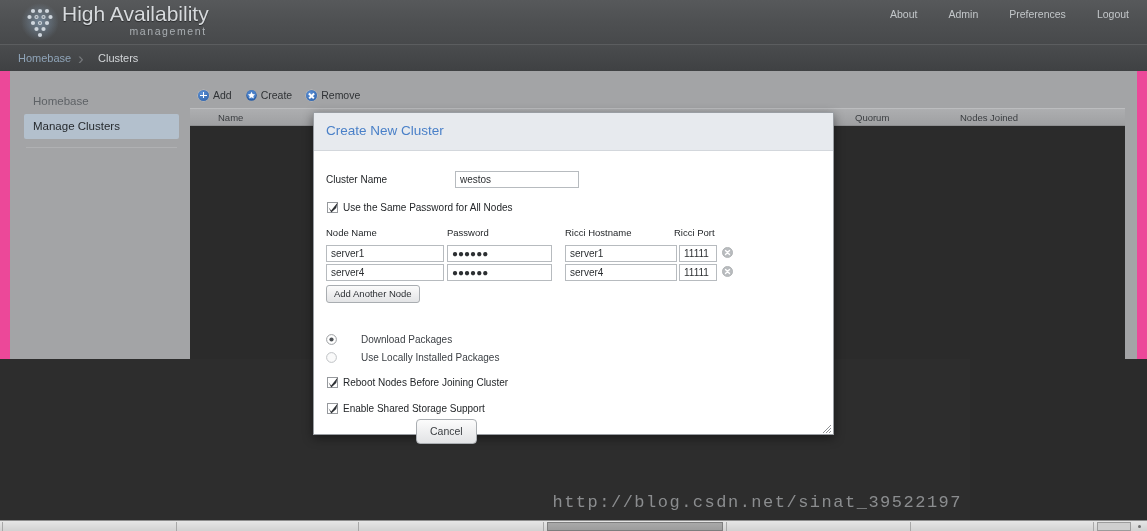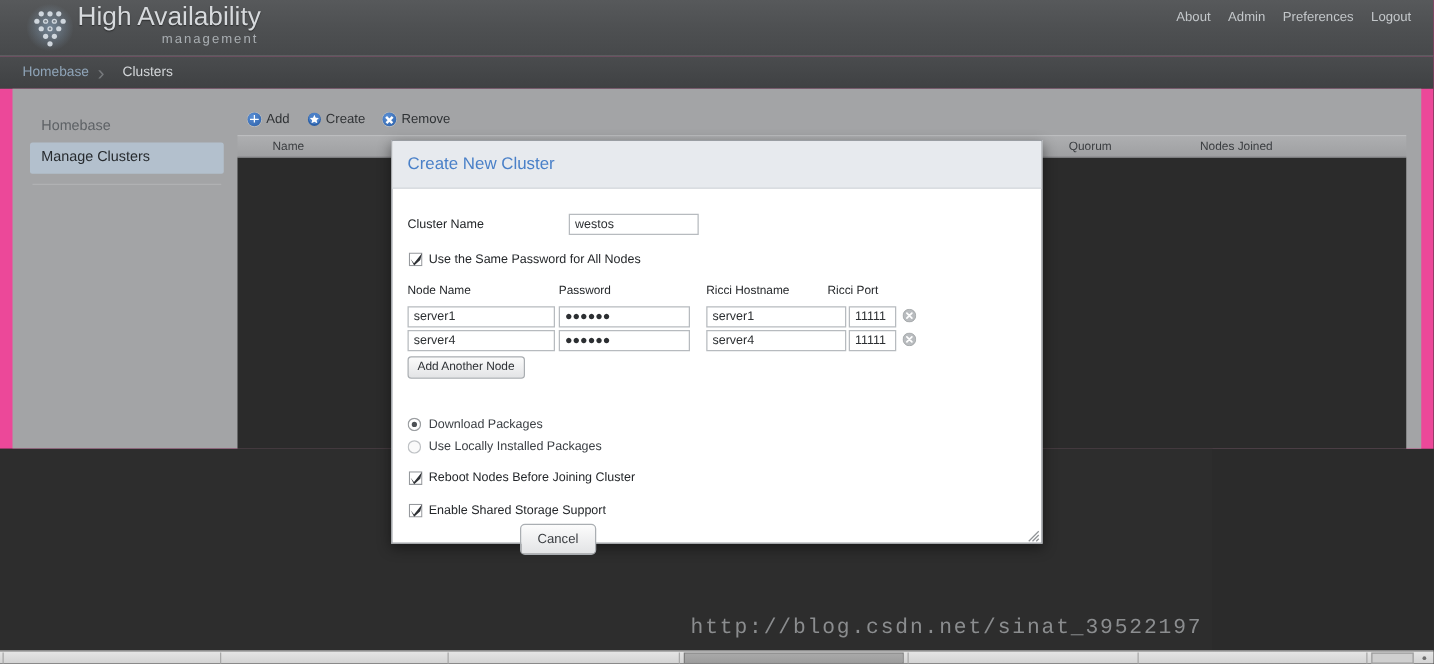--- a/index.html
+++ b/index.html
@@ -59,21 +59,21 @@
     line-height: 12px;
     margin-top: -1px;
     text-align: right;
     padding-right: 2px;
   }
 
   #topnav {
     position: absolute;
     right: 18px; top: 8px;
     display: flex;
-    gap: 14px;
+    gap: 31px;
   }
   #topnav a {
     font-size: 10.5px;
     color: #c3c7ca;
     text-decoration: none;
   }
 
   
   #crumbbar {
     position: absolute;
@@ -240,42 +240,42 @@
   input.txt {
     font-family: "Liberation Sans", sans-serif;
     font-size: 10px;
     color: #2c2f32;
     padding: 2px 4px;
     border: 1px solid #b7bbbf;
     background: #fff;
     height: 17px;
     outline: none;
   }
-  #cluster-name-input { width: 104px; }
+  #cluster-name-input { width: 124px; }
 
   .chk-row {
     position: absolute;
     display: flex;
     align-items: center;
     gap: 5px;
     font-size: 10px;
     color: #24272a;
   }
   .chk-row.samepw { left: 13px; top: 51px; }
   .chk-row.reboot { left: 13px; top: 226px; }
   .chk-row.storage{ left: 13px; top: 252px; }
 
   .cbox { width: 11px; height: 11px; flex: none; }
   .cbox svg { display: block; }
 
   .radio-row {
     position: absolute;
     display: flex;
     align-items: center;
-    gap: 6px;
+    gap: 24px;
     font-size: 10px;
     color: #3c4045;
   }
   .radio-row.dl  { left: 12px; top: 183px; }
   .radio-row.loc { left: 12px; top: 201px; }
   .rdo { width: 11px; height: 11px; flex: none; }
   .rdo svg { display: block; }
 
   
   #node-head {
@@ -536,21 +536,21 @@
             <path d="M1.5 5.2 L4.2 8.6 L10.6 0.6 L9.2 6.0 L4.3 10.4 Z" fill="#2f3236"></path>
           </svg>
         </span>
         <span>Use the Same Password for All Nodes</span>
       </div>
 
       <div id="node-head">
         <span class="nh" style="left:0px;">Node Name</span>
         <span class="nh" style="left:121px;">Password</span>
         <span class="nh" style="left:239px;">Ricci Hostname</span>
-        <span class="nh" style="left:336px;">Ricci Port</span>
+        <span class="nh" style="left:348px;">Ricci Port</span>
       </div>
 
       <div class="node-row r1">
         <input class="txt nn" type="text" value="server1" style="">
         <input class="txt npw" type="text" value="●●●●●●" style="">
         <input class="txt nhost" type="text" value="server1" style="">
         <input class="txt nport" type="text" value="11111" style="">
         <span class="del-ico">
           <svg width="11" height="11" viewBox="0 0 11 11">
             <circle cx="5.5" cy="5.5" r="5.1" fill="#b9bcbf" stroke="#9a9d9f" stroke-width="0.6"></circle>

